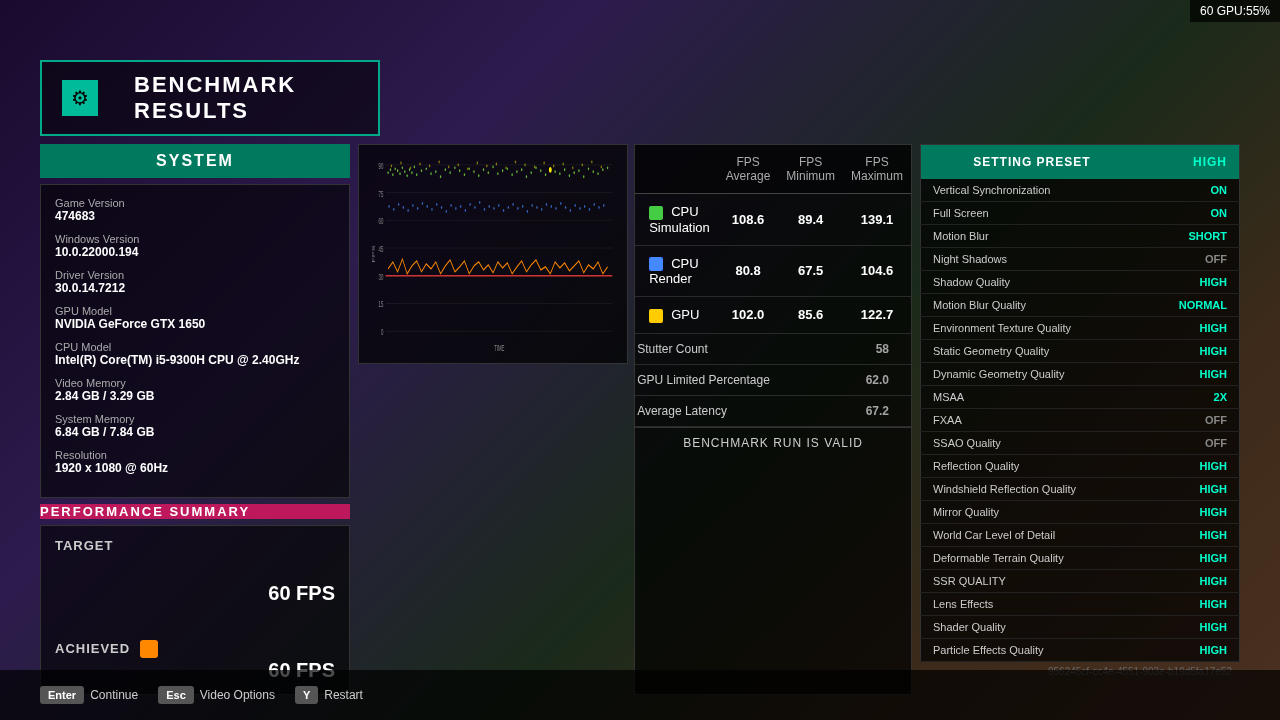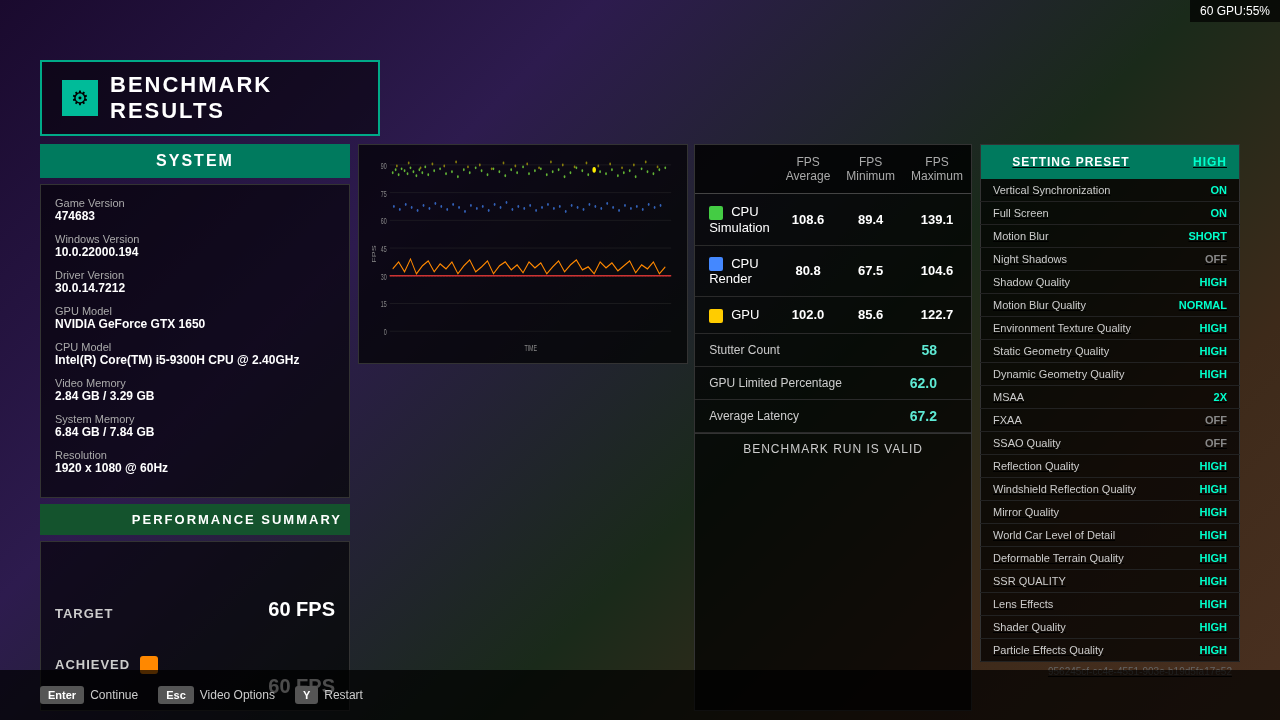--- a/index.html
+++ b/index.html
@@ -64,20 +64,21 @@
       margin-right: 12px;
       font-size: 20px;
       color: #000;
       flex-shrink: 0;
     }
     .title-text {
       color: #ffffff;
       font-size: 22px;
       font-weight: bold;
       letter-spacing: 2px;
+      margin-left: 24px;
     }
 
     
     .content-area {
       display: flex;
       gap: 8px;
       flex: 1;
     }
 
     
@@ -112,38 +113,38 @@
       color: #aaa;
       font-size: 11px;
     }
     .info-value {
       color: #fff;
       font-size: 12px;
       font-weight: bold;
     }
 
     .perf-summary-header {
-      background: #14532d;
-      text-align: right;
-      padding: 8px;
+      background: #be185d;
+      text-align: left;
+      padding: 0;
       color: #fff;
       font-size: 13px;
       font-weight: bold;
       letter-spacing: 2px;
     }
 
     .perf-summary-body {
       background: rgba(0,0,0,0.6);
       border: 1px solid #333;
       padding: 12px 14px;
     }
 
     .perf-row {
       display: flex;
-      align-items: flex-end;
+      align-items: flex-start;
       justify-content: space-between;
       margin-bottom: 10px;
     }
     .perf-label {
       color: #ccc;
       font-size: 13px;
       font-weight: bold;
       letter-spacing: 1px;
     }
     .perf-value {
@@ -235,51 +236,50 @@
       display: inline-block;
       width: 14px;
       height: 14px;
       border-radius: 2px;
       margin-right: 8px;
       vertical-align: middle;
     }
 
     .stats-row {
       display: flex;
-      padding: 8px 14px;
+      padding: 8px 2px;
       border-bottom: 1px solid #2a2a2a;
       align-items: center;
       justify-content: space-between;
     }
     .stats-label {
       color: #ccc;
       font-size: 12px;
     }
     .stats-value {
-      color: #5eead4;
-      font-size: 14px;
+      color: #a3a3a3;
+      font-size: 12px;
       font-weight: bold;
       padding-right: 20px;
       text-align: center;
     }
 
     .valid-banner {
       text-align: center;
       padding: 8px;
       color: #ccc;
       font-size: 12px;
       letter-spacing: 1px;
       border-top: 1px solid #333;
     }
 
     
     .right-panel {
-      width: 260px;
+      width: 320px;
       flex-shrink: 0;
-      text-decoration: underline;
     }
 
     .settings-table {
       width: 100%;
       border-collapse: collapse;
       background: rgba(0,0,0,0.7);
       border: 1px solid #333;
     }
 
     .settings-table thead tr {

